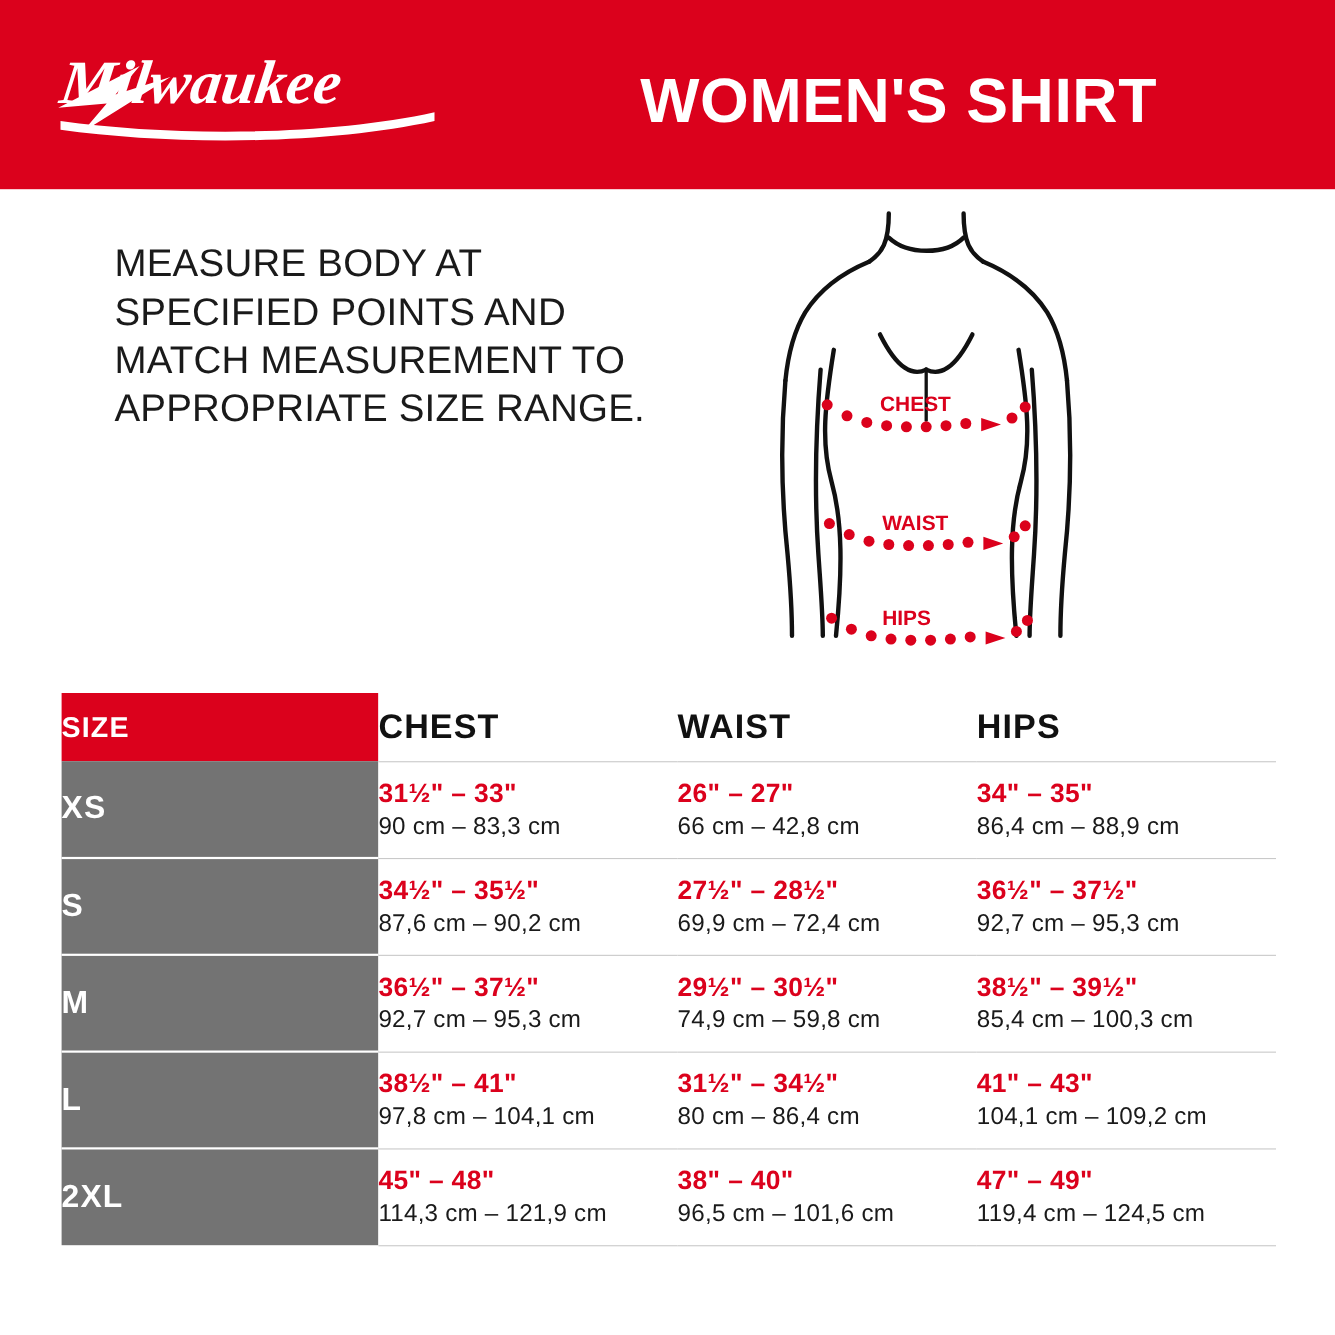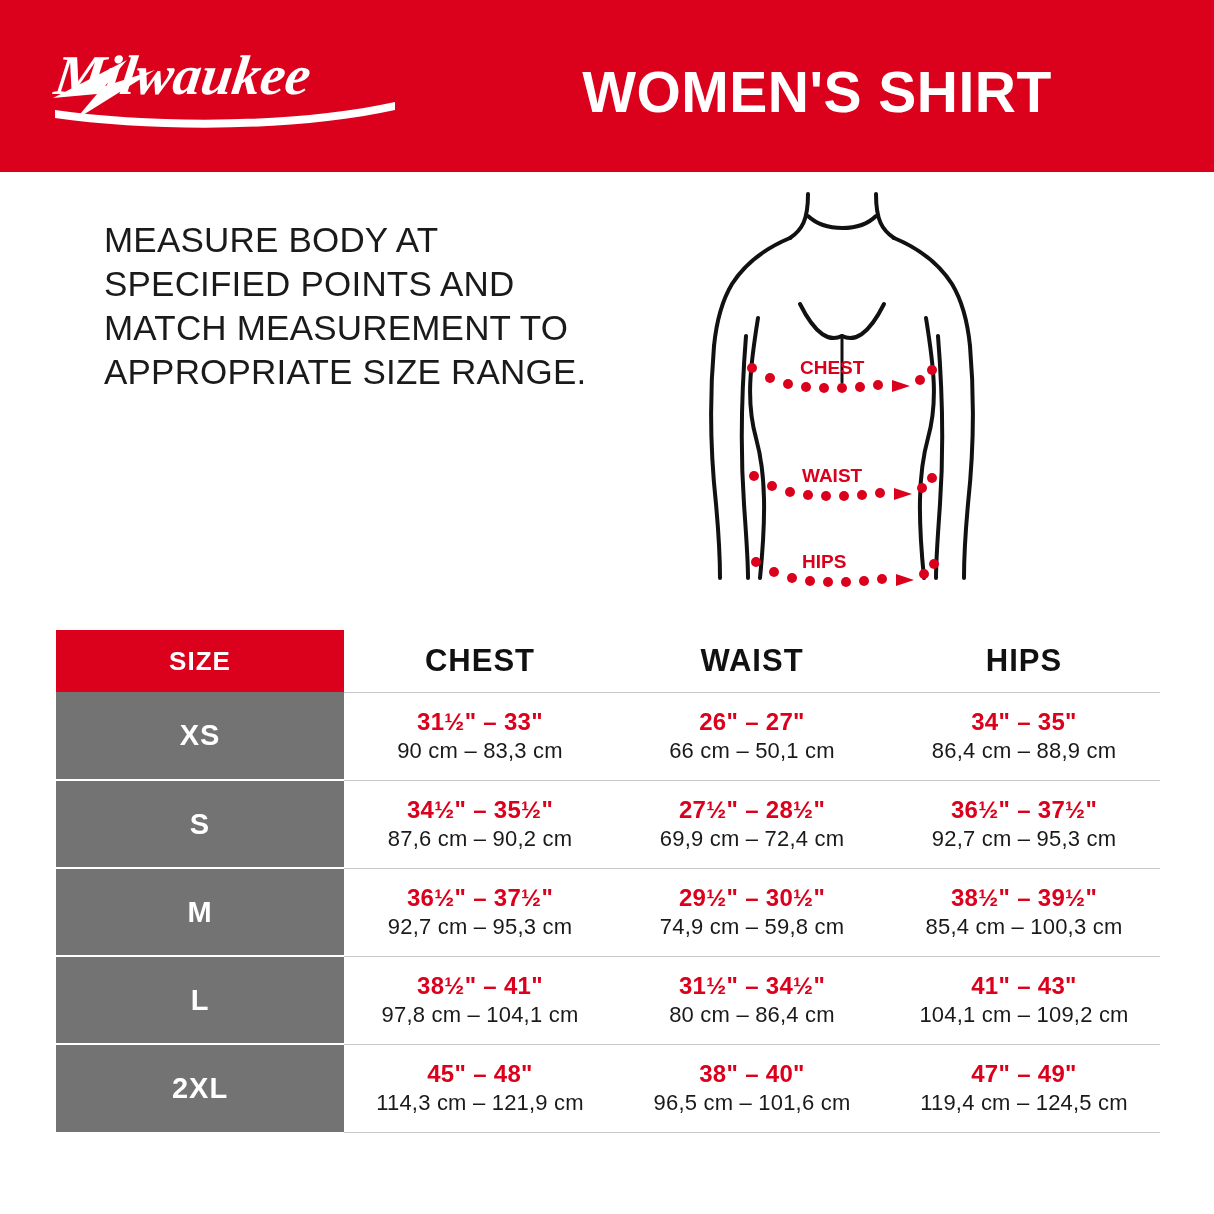--- a/index.html
+++ b/index.html
@@ -81,21 +81,21 @@
     border-collapse: collapse;
     table-layout: fixed;
   }
   .table col.c-size  { width: 288px; }
   .table col.c-chest { width: 272px; }
   .table col.c-waist { width: 272px; }
   .table col.c-hips  { width: 272px; }
 
   .table th, .table td {
     padding: 0;
-    text-align: center;
+    text-align: left;
     vertical-align: middle;
   }
   .hdr-size {
     background: #db011c;
     color: #ffffff;
     font-weight: bold;
     font-size: 26px;
     letter-spacing: 1px;
     height: 62px;
   }
@@ -258,21 +258,21 @@
     </thead>
     <tbody>
       <tr>
         <td class="size-cell">XS</td>
         <td class="val-cell">
           <span class="in">31½" – 33"</span>
           <span class="cm">90 cm – 83,3 cm</span>
         </td>
         <td class="val-cell">
           <span class="in">26" – 27"</span>
-          <span class="cm">66 cm – 50,1 cm</span>
+          <span class="cm">66 cm – 42,8 cm</span>
         </td>
         <td class="val-cell">
           <span class="in">34" – 35"</span>
           <span class="cm">86,4 cm – 88,9 cm</span>
         </td>
       </tr>
       <tr>
         <td class="size-cell">S</td>
         <td class="val-cell">
           <span class="in">34½" – 35½"</span>

